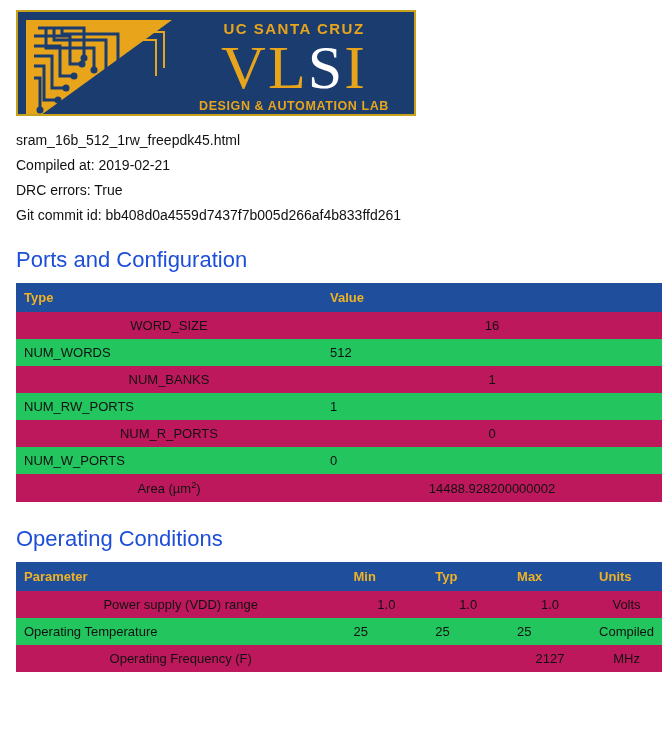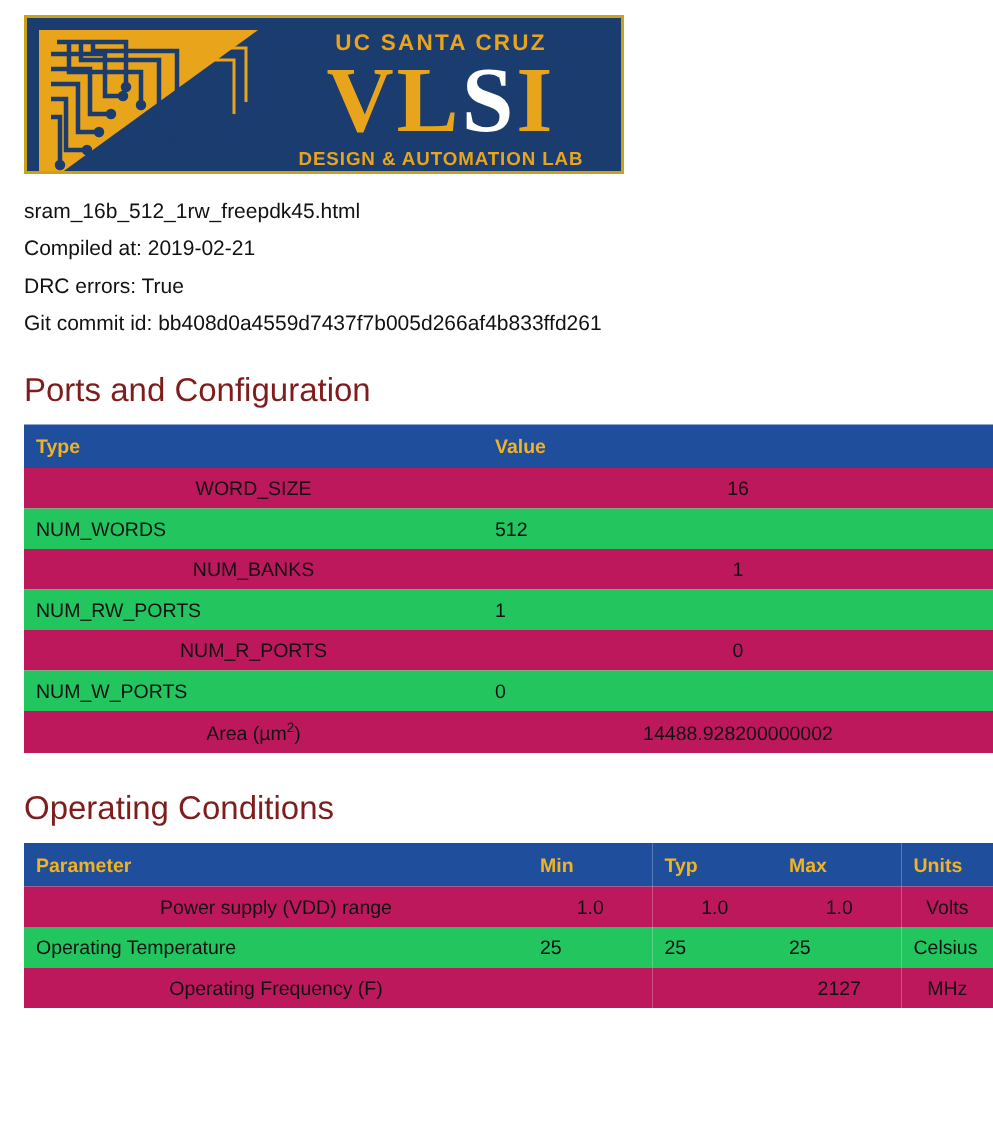--- a/index.html
+++ b/index.html
@@ -48,21 +48,21 @@
   }
   .logo-uc {
     font-family: "Liberation Sans", sans-serif;
     font-weight: bold;
     font-size: 15px;
     letter-spacing: 1.5px;
     margin-top: 4px;
   }
   .logo-vlsi {
     font-family: "Liberation Serif", serif;
-    font-weight: bold;
+    font-weight: normal;
     font-size: 62px;
     line-height: 60px;
     letter-spacing: 2px;
     position: relative;
   }
   .logo-vlsi .s-white { color: #ffffff; }
   .logo-sub {
     font-weight: bold;
     font-size: 12.5px;
     letter-spacing: 0.6px;
@@ -78,21 +78,21 @@
     line-height: 16px;
     margin-bottom: 9px;
     color: #111111;
   }
 
   
   h2.section-title {
     font-family: "Liberation Sans", sans-serif;
     font-weight: normal;
     font-size: 22px;
-    color: #7f1d1d;
+    color: #1d4ed8;
     margin: 24px 0 10px 8px;
   }
 
   
   table.data-table {
     width: 646px;
     margin-left: 8px;
     border-collapse: collapse;
     font-size: 13px;
   }
@@ -237,21 +237,21 @@
         <td>1.0</td>
         <td>1.0</td>
         <td>1.0</td>
         <td>Volts</td>
       </tr>
       <tr class="even">
         <td>Operating Temperature</td>
         <td>25</td>
         <td>25</td>
         <td>25</td>
-        <td>Celsius</td>
+        <td>Compiled</td>
       </tr>
       <tr class="odd">
         <td>Operating Frequency (F)</td>
         <td></td>
         <td></td>
         <td>2127</td>
         <td>MHz</td>
       </tr>
     </tbody>
   </table>

